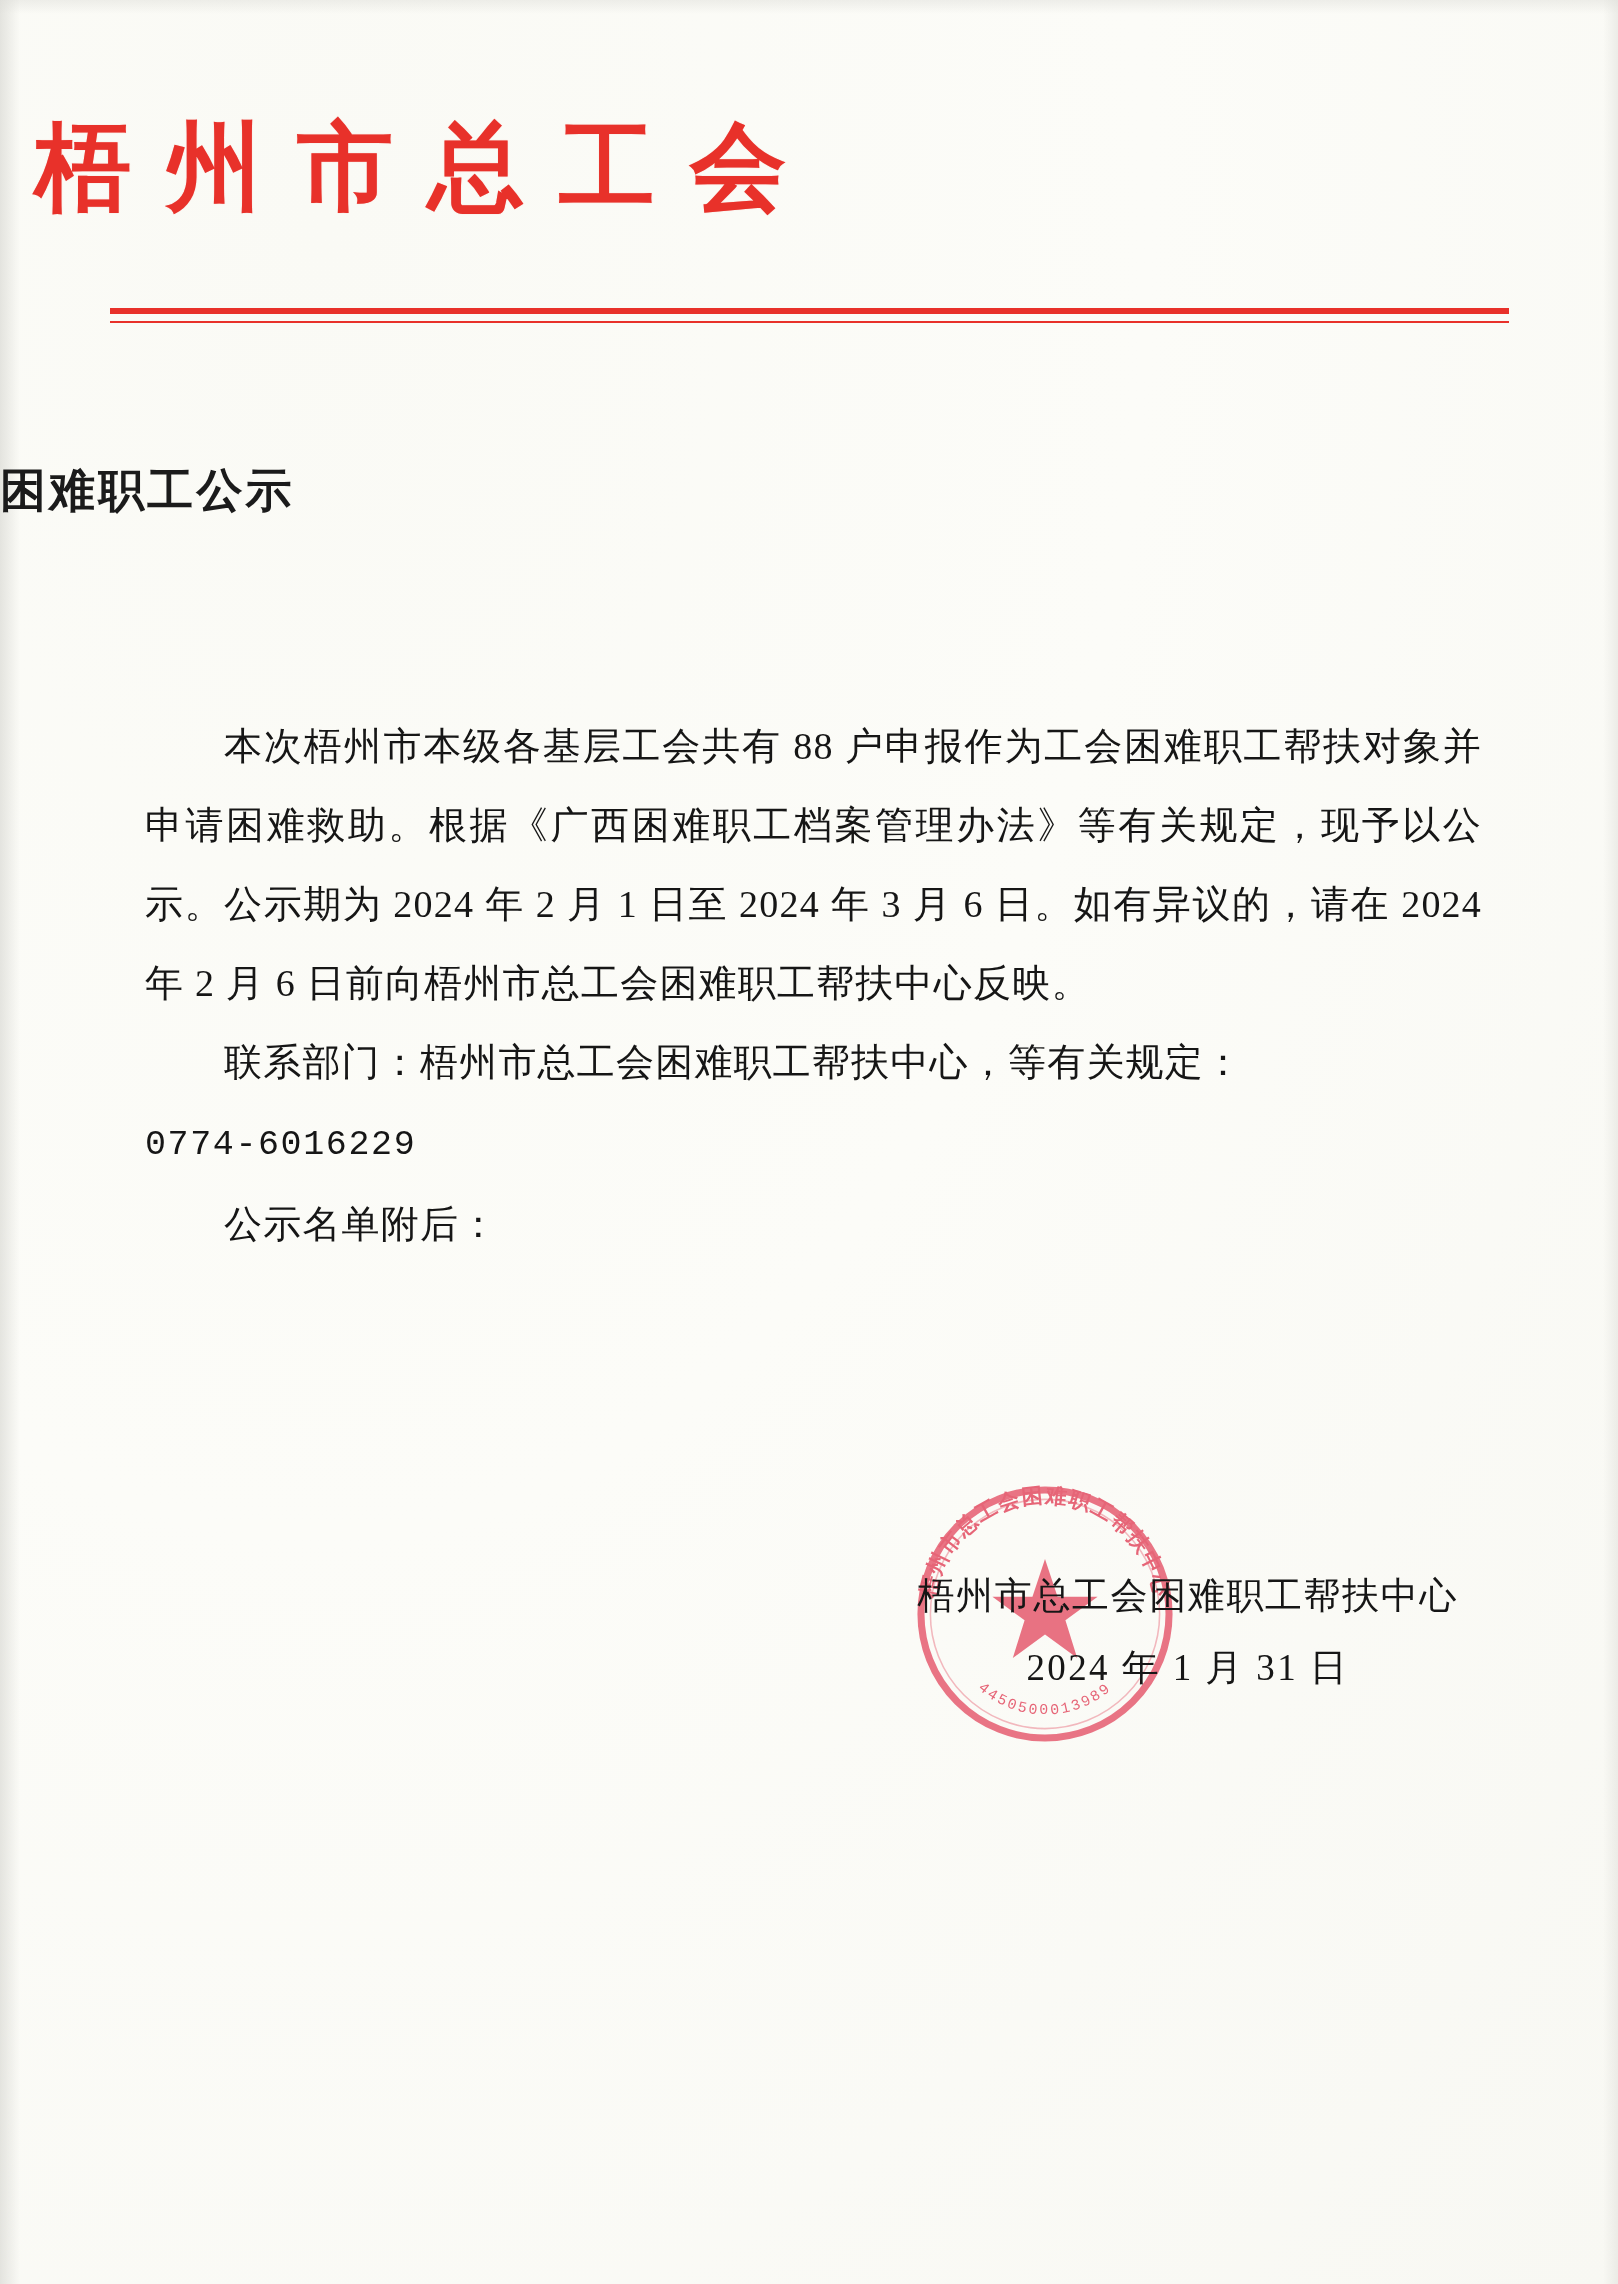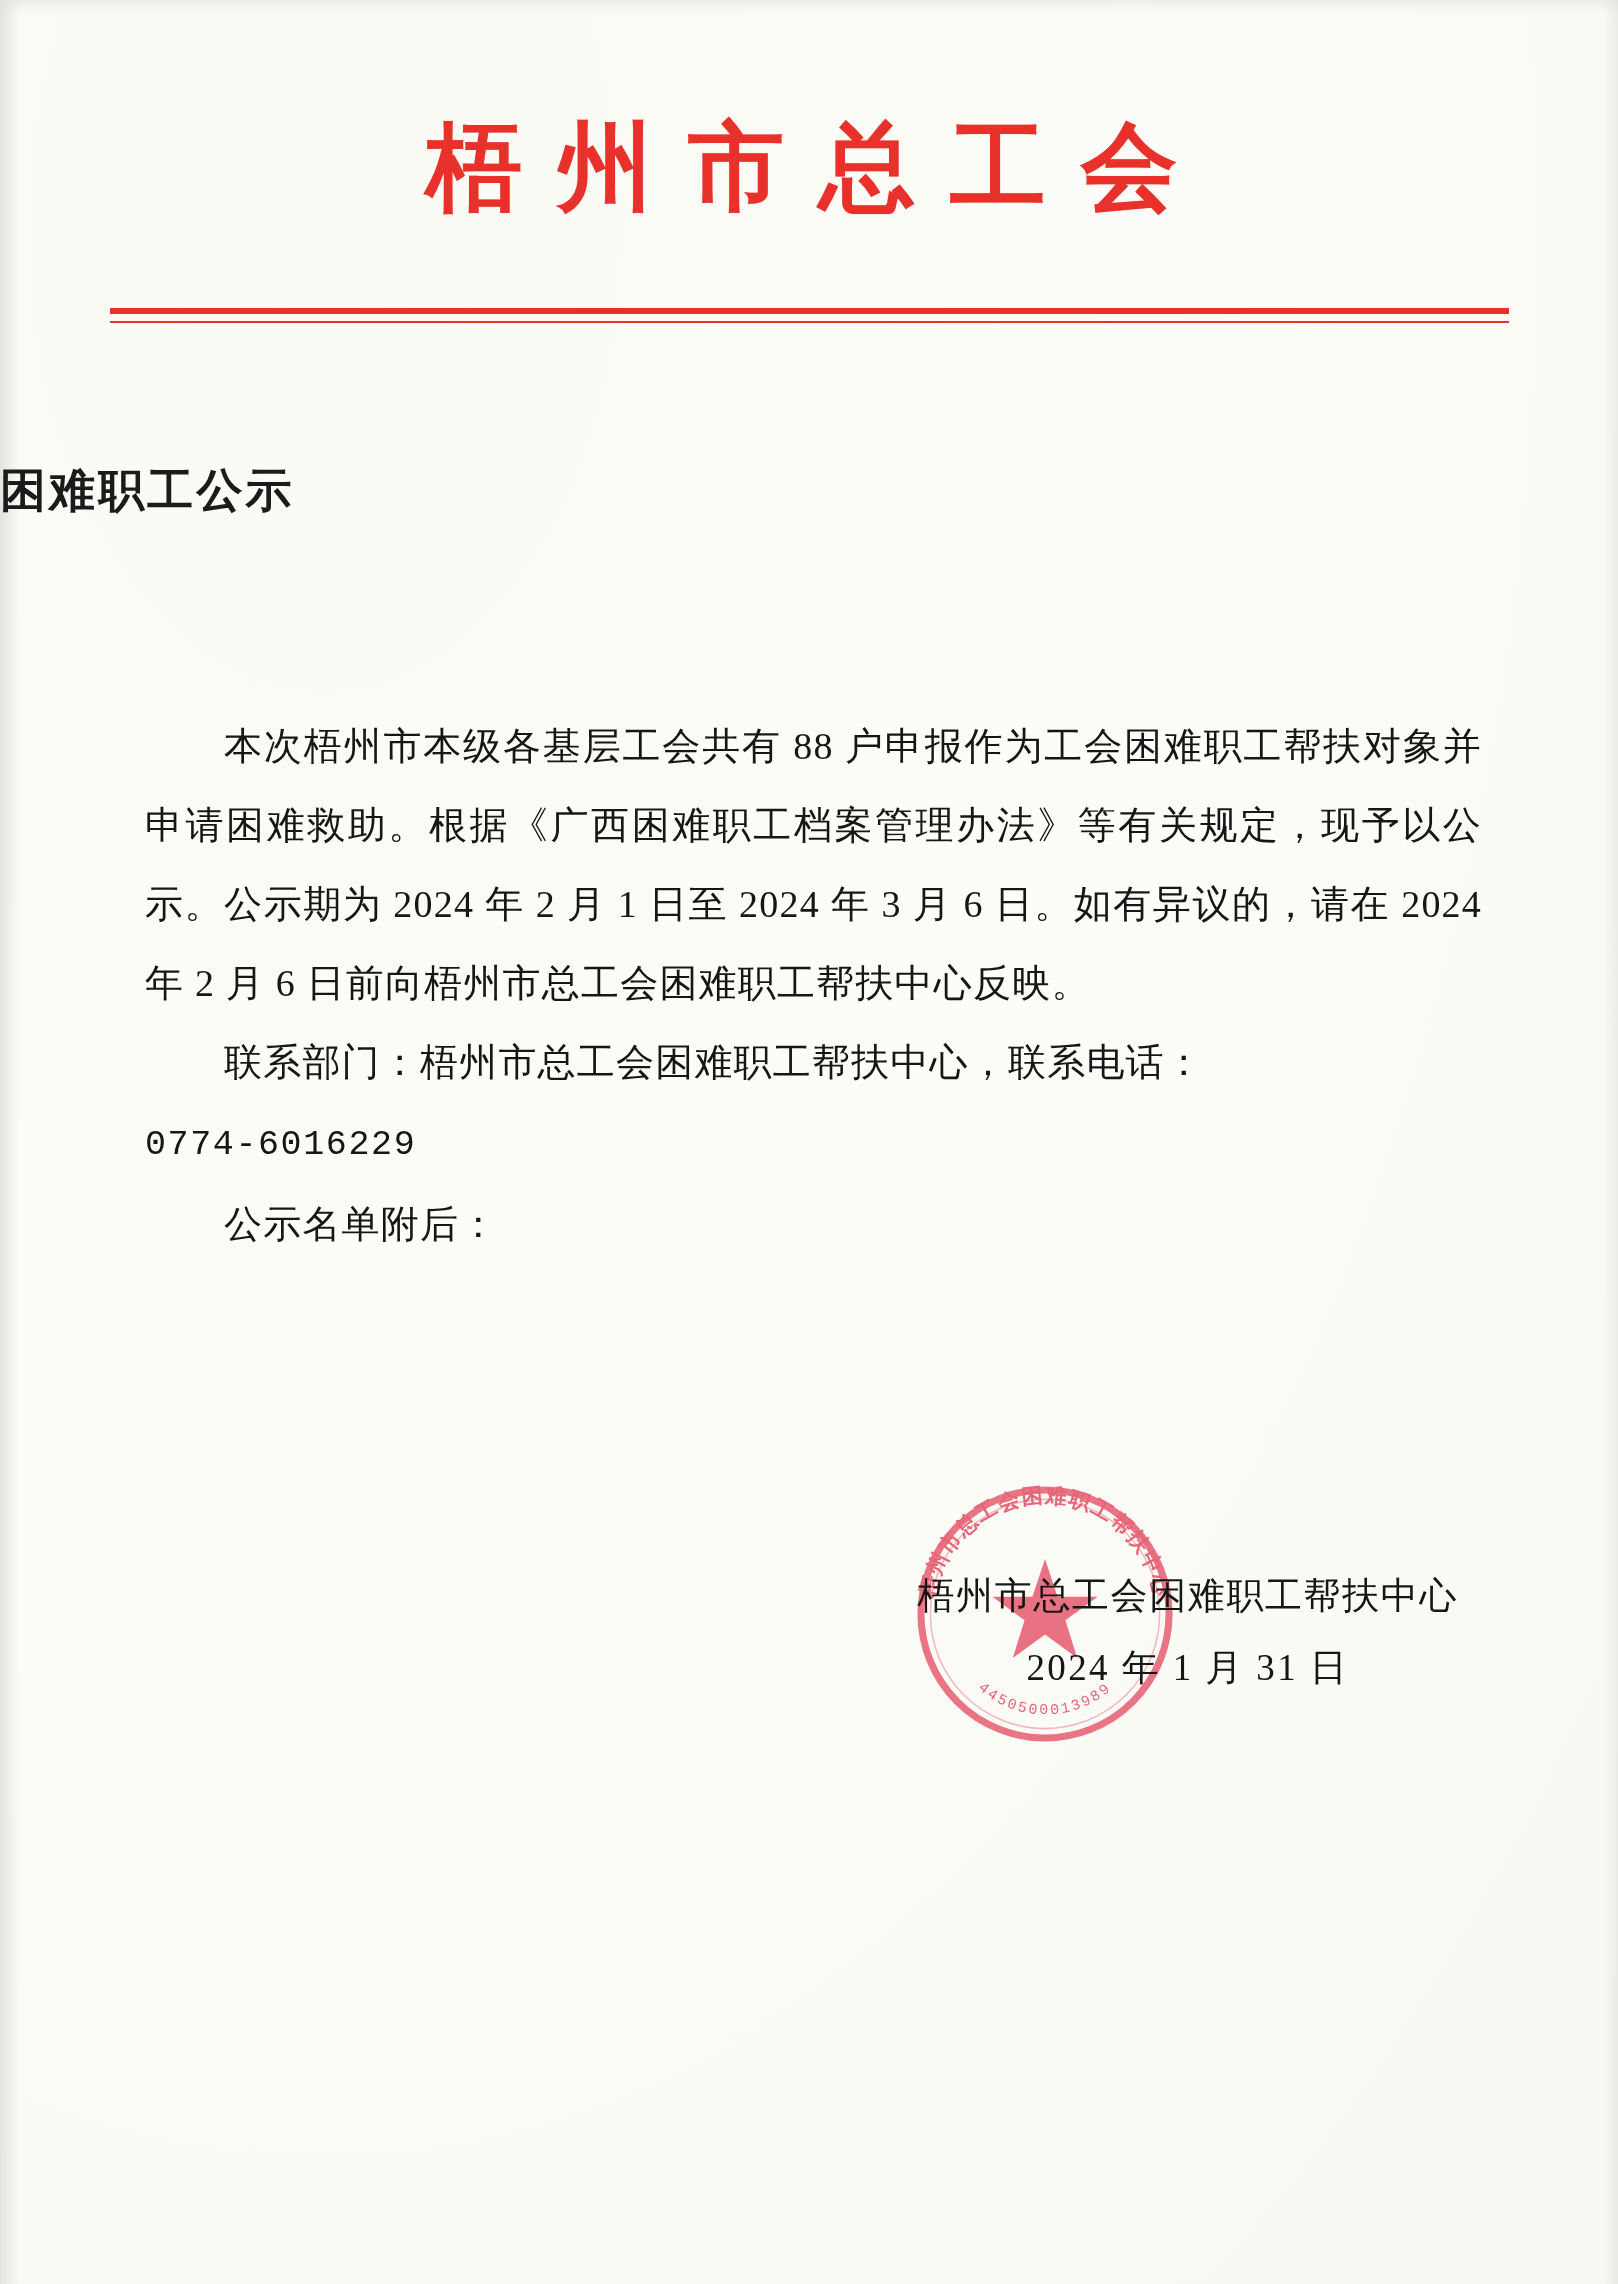--- a/index.html
+++ b/index.html
@@ -43,21 +43,20 @@
     background: linear-gradient(to bottom, rgba(220,220,215,0.45), rgba(255,255,255,0));
     pointer-events: none;
   }
 
   
   .letterhead {
     position: absolute;
     left: 0;
     right: 16px;
     top: 118px;
-    text-align: center;
   }
   .letterhead-title {
     color: #e8312a;
     font-family: "Liberation Serif", "DejaVu Serif", serif;
     font-weight: bold;
     font-size: 96px;
     letter-spacing: 35px;
     text-indent: 35px;
     line-height: 1.05;
     white-space: nowrap;
@@ -180,21 +179,21 @@
   <div class="rule-wrap">
     <div class="rule-thick"></div>
     <div class="rule-gap"></div>
     <div class="rule-thin"></div>
   </div>
 
   <div class="doc-title">困难职工公示</div>
 
   <div class="body-block">
     <p class="para">本次梧州市本级各基层工会共有 88 户申报作为工会困难职工帮扶对象并申请困难救助。根据《广西困难职工档案管理办法》等有关规定，现予以公示。公示期为 2024 年 2 月 1 日至 2024 年 3 月 6 日。如有异议的，请在 2024 年 2 月 6 日前向梧州市总工会困难职工帮扶中心反映。</p>
-    <p class="para"><span>联系部门：梧州市总工会困难职工帮扶中心，联系电话：</span><br><span class="phone">0774-6016229</span></p>
+    <p class="para"><span>联系部门：梧州市总工会困难职工帮扶中心，等有关规定：</span><br><span class="phone">0774-6016229</span></p>
     <p class="para">公示名单附后：</p>
   </div>
 
   <div class="seal">
     <svg width="314" height="314" viewBox="0 0 400 400" xmlns="http://www.w3.org/2000/svg">
       <defs>
         <path id="sealArcTop" d="M 58 200 A 142 142 0 0 1 342 200"></path>
         <path id="sealArcBottom" d="M 72 200 A 128 128 0 0 0 328 200"></path>
       </defs>
       <circle cx="200" cy="200" r="158" fill="none" stroke="#e2455c" stroke-width="9" opacity="0.9"></circle>

